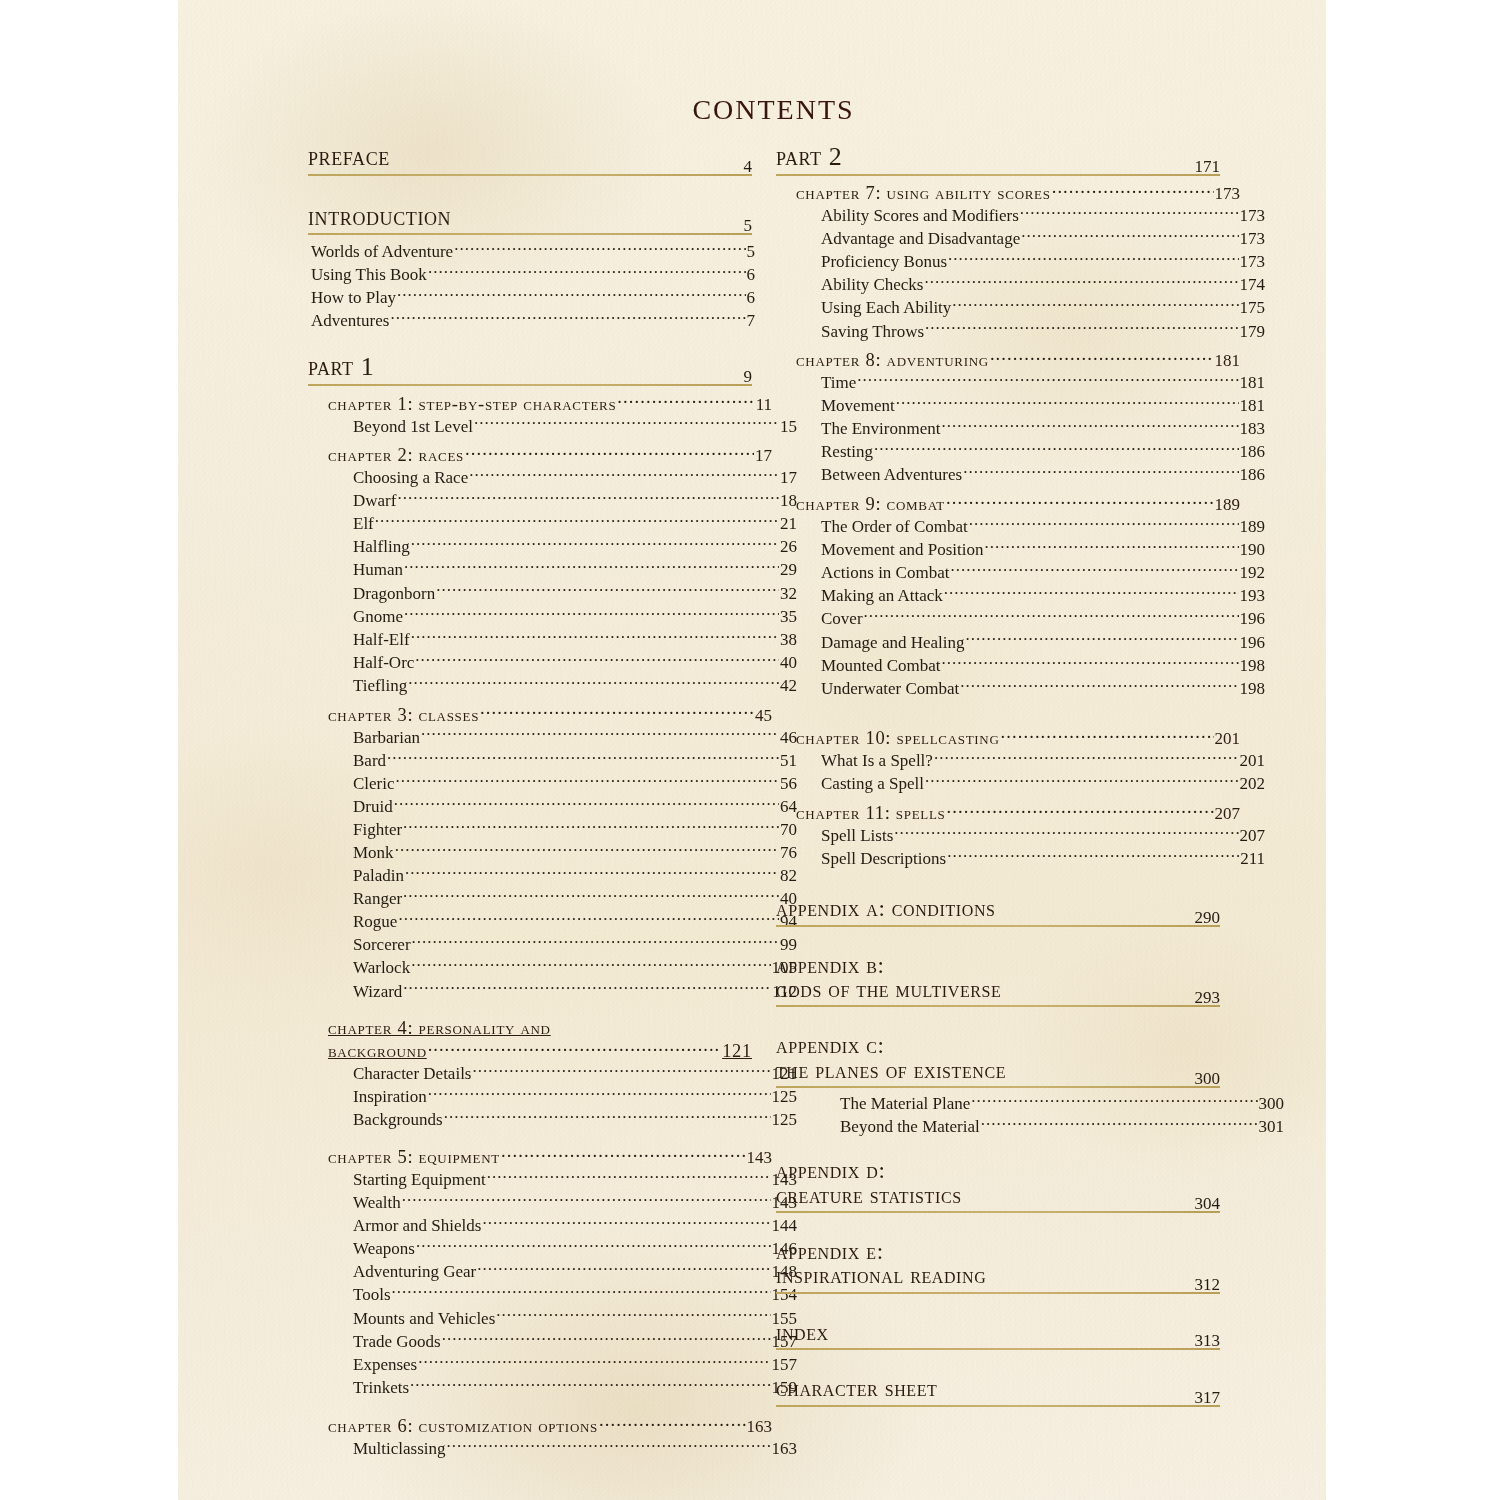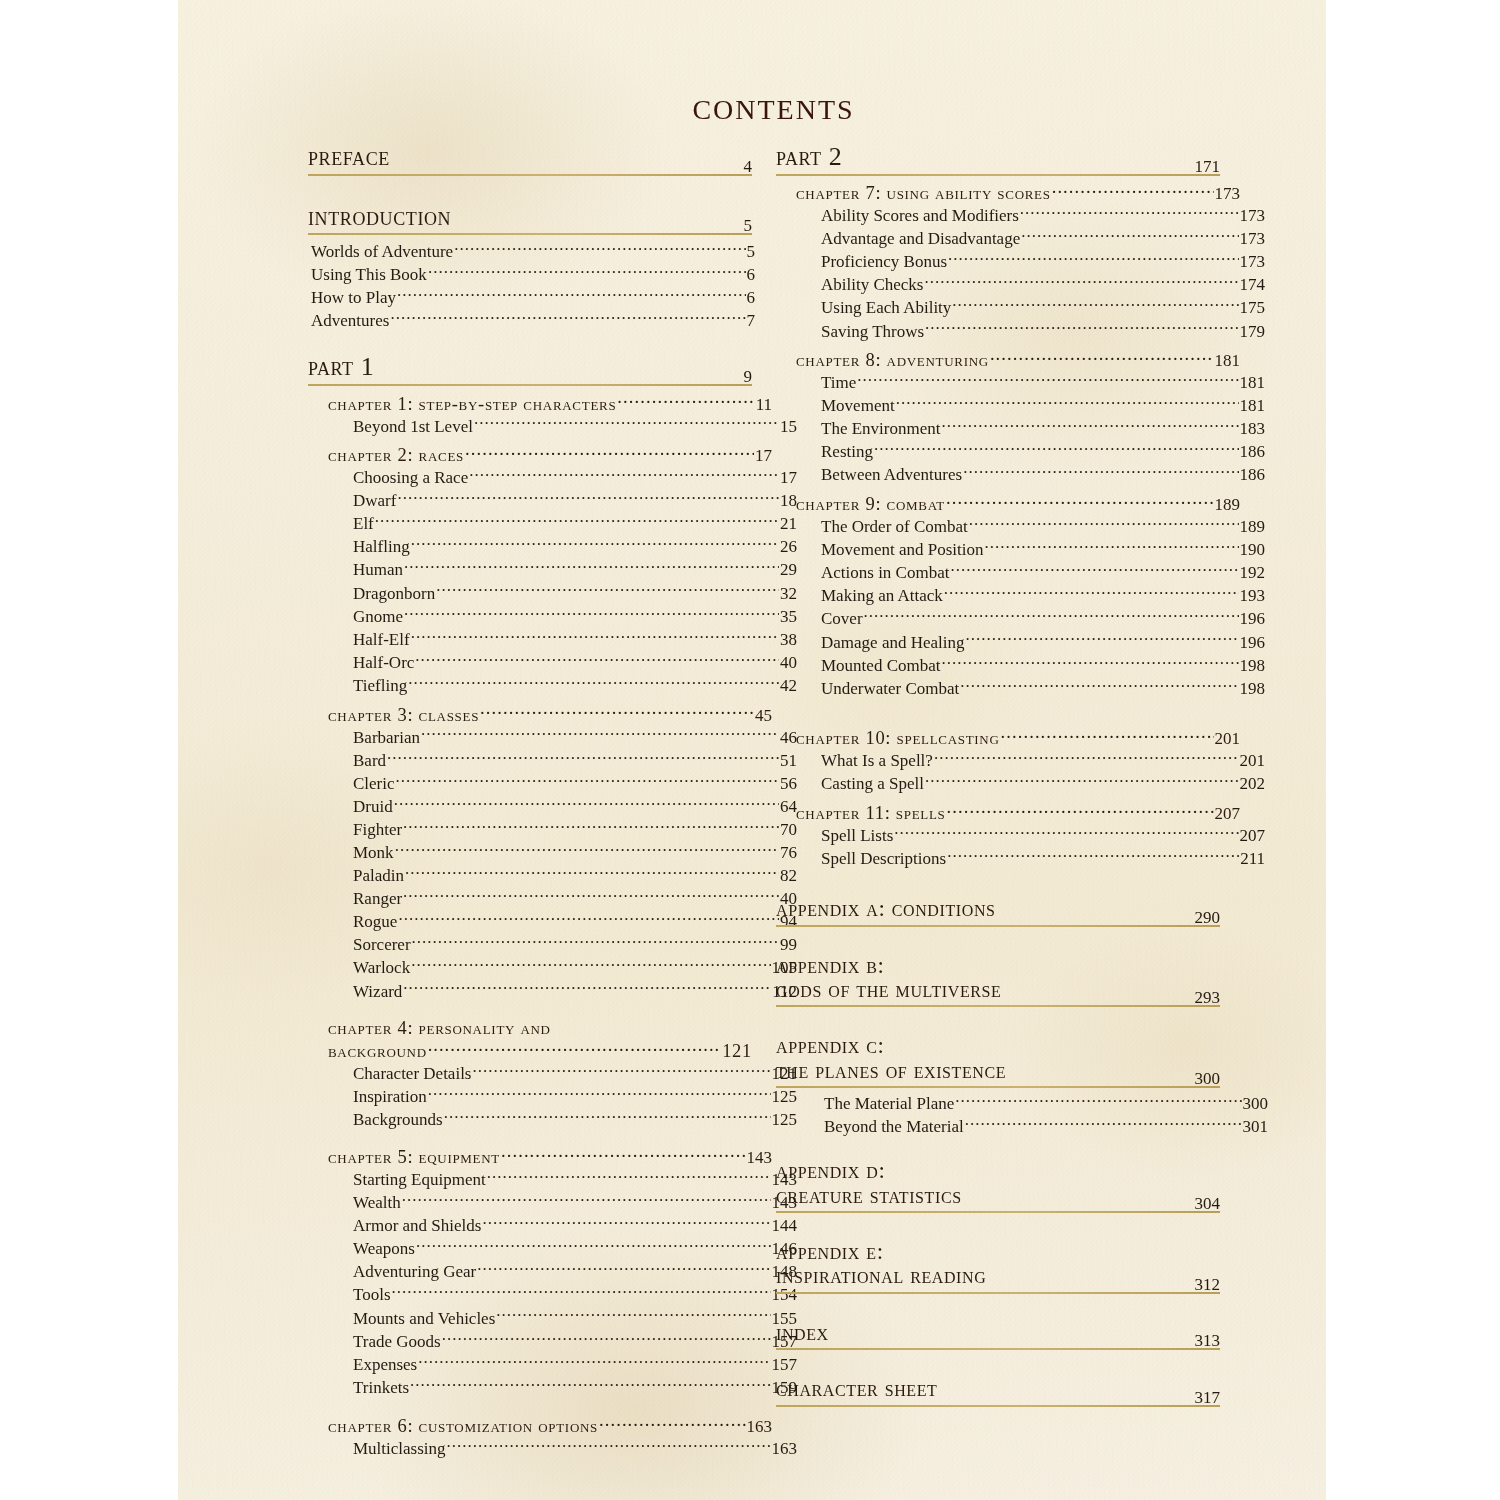--- a/index.html
+++ b/index.html
@@ -122,34 +122,35 @@
 
   
   .chap2 {
     font-size: 18.5px;
     font-variant: small-caps;
     text-transform: lowercase;
     letter-spacing: 0.7px;
     color: #2b1b10;
     margin-left: 20px;
     margin-top: 5px;
+    text-decoration: underline;
   }
   .chap2 .l1 { display: block; }
 
   
   .sub {
     font-size: 17px;
     color: #231a12;
     margin-left: 45px;
     line-height: 1.30;
   }
   .sub .pg { font-size: 17px; }
 
   
-  .sub.deep { margin-left: 48px; justify-content: space-between; }
+  .sub.deep { margin-left: 64px; justify-content: space-between; }
 
   .apx-2line .l1 { display: block; }
   .apx-2line .l2 { display: block; }
 </style>
 </head>
 <body>
 
 <div id="page">
   <div id="grain"></div>
 

